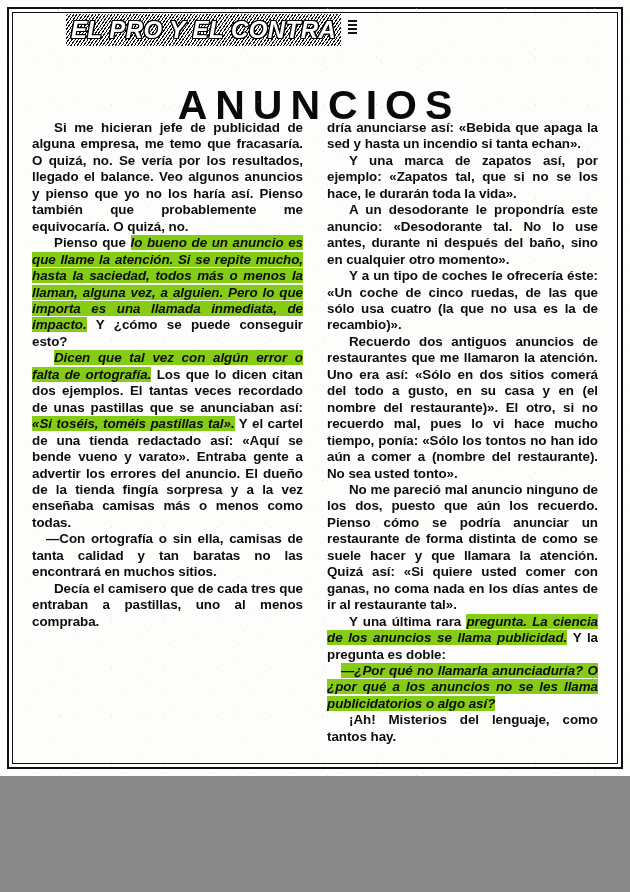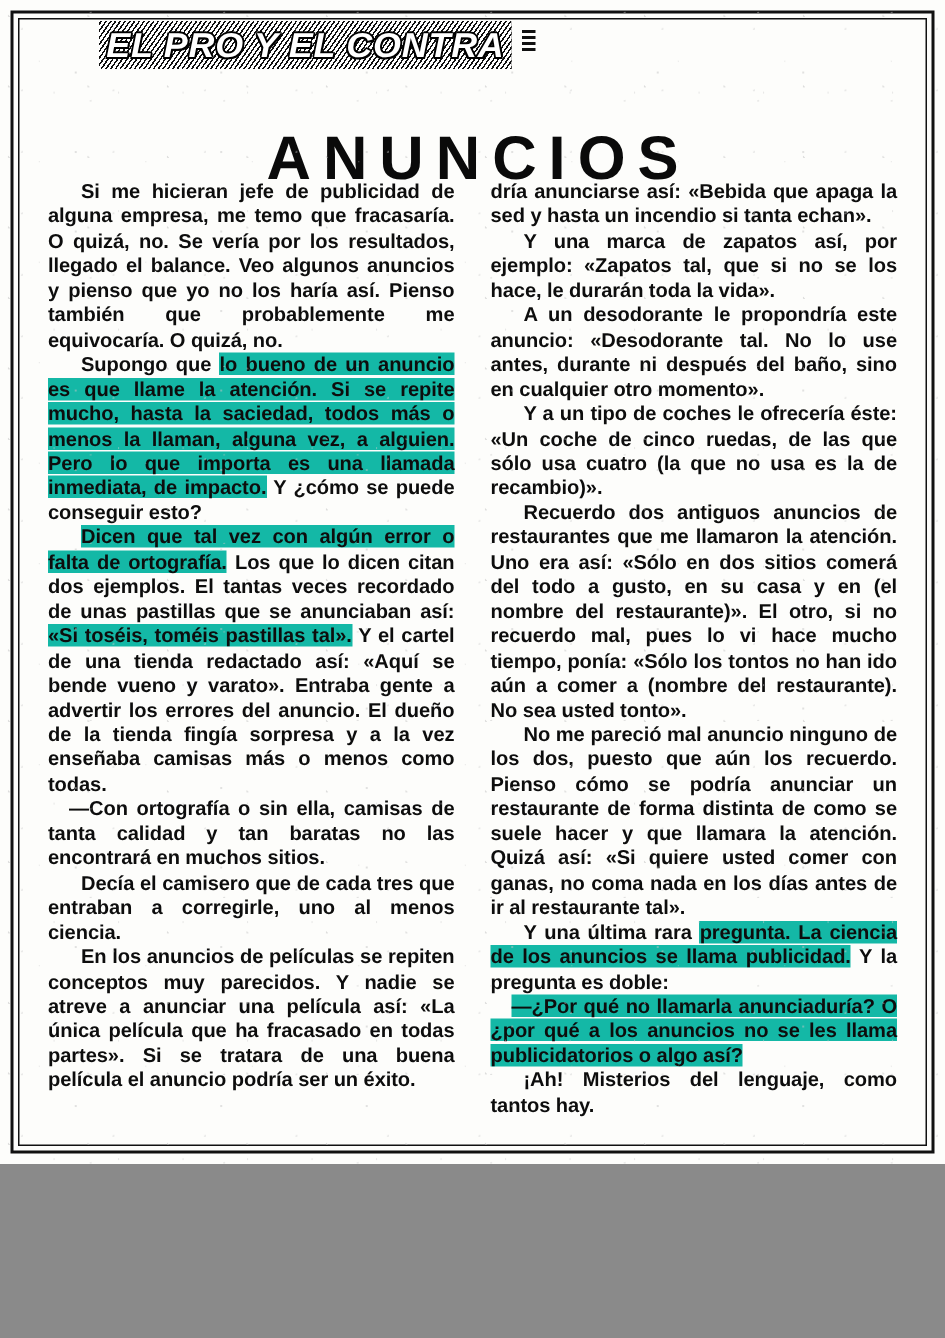--- a/index.html
+++ b/index.html
@@ -167,24 +167,25 @@
     hyphens: none;
     word-spacing: 0px;
   }
   .column p.cont {
     text-indent: 0;
   }
   .column p.dash {
     text-indent: 14px;
   }
   mark {
-    background: #14b8a6;
+    background: #84cc16;
     color: #0d0d0d;
     padding: 0;
     box-decoration-break: clone;
+    font-style: italic;
     -webkit-box-decoration-break: clone;
   }
 </style>
 </head>
 <body>
 
 <div id="page">
 
   <div id="frame-outer"></div>
   <div id="frame-inner"></div>
@@ -192,25 +193,24 @@
   <div id="kicker-banner" class="hatch">
     <span id="kicker-text">EL PRO Y EL CONTRA</span>
   </div>
   <div id="kicker-mark"></div>
 
   <h1 id="headline">ANUNCIOS</h1>
 
   <div id="columns">
     <div class="column" id="col-left">
         <p><span>Si me hicieran jefe de publicidad de alguna empresa, me temo que fracasaría. O quizá, no. Se vería por los resultados, llegado el balance. Veo algunos anuncios y pienso que yo no los haría así. Pienso también que probablemente me equivocaría. O quizá, no.</span></p>
-        <p><span>Supongo que </span><mark>lo bueno de un anuncio es que llame la atención. Si se repite mucho, hasta la saciedad, todos más o menos la llaman, alguna vez, a alguien. Pero lo que importa es una llamada inmediata, de impacto.</mark><span> Y ¿cómo se puede conseguir esto?</span></p>
+        <p><span>Pienso que </span><mark>lo bueno de un anuncio es que llame la atención. Si se repite mucho, hasta la saciedad, todos más o menos la llaman, alguna vez, a alguien. Pero lo que importa es una llamada inmediata, de impacto.</mark><span> Y ¿cómo se puede conseguir esto?</span></p>
         <p><mark>Dicen que tal vez con algún error o falta de ortografía.</mark><span> Los que lo dicen citan dos ejemplos. El tantas veces recordado de unas pastillas que se anunciaban así: </span><mark>«Si toséis, toméis pastillas tal».</mark><span> Y el cartel de una tienda redactado así: «Aquí se bende vueno y varato». Entraba gente a advertir los errores del anuncio. El dueño de la tienda fingía sorpresa y a la vez enseñaba camisas más o menos como todas.</span></p>
         <p class="dash"><span>—Con ortografía o sin ella, camisas de tanta calidad y tan baratas no las encontrará en muchos sitios.</span></p>
-        <p><span>Decía el camisero que de cada tres que entraban a corregirle, uno al menos ciencia.</span></p>
-        <p><span>En los anuncios de películas se repiten conceptos muy parecidos. Y nadie se atreve a anunciar una película así: «La única película que ha fracasado en todas partes». Si se tratara de una buena película el anuncio podría ser un éxito.</span></p>
+        <p><span>Decía el camisero que de cada tres que entraban a pastillas, uno al menos compraba.</span></p>
       </div>
     <div class="column" id="col-right">
         <p class="cont"><span>dría anunciarse así: «Bebida que apaga la sed y hasta un incendio si tanta echan».</span></p>
         <p><span>Y una marca de zapatos así, por ejemplo: «Zapatos tal, que si no se los hace, le durarán toda la vida».</span></p>
         <p><span>A un desodorante le propondría este anuncio: «Desodorante tal. No lo use antes, durante ni después del baño, sino en cualquier otro momento».</span></p>
         <p><span>Y a un tipo de coches le ofrecería éste: «Un coche de cinco ruedas, de las que sólo usa cuatro (la que no usa es la de recambio)».</span></p>
         <p><span>Recuerdo dos antiguos anuncios de restaurantes que me llamaron la atención. Uno era así: «Sólo en dos sitios comerá del todo a gusto, en su casa y en (el nombre del restaurante)». El otro, si no recuerdo mal, pues lo vi hace mucho tiempo, ponía: «Sólo los tontos no han ido aún a comer a (nombre del restaurante). No sea usted tonto».</span></p>
         <p><span>No me pareció mal anuncio ninguno de los dos, puesto que aún los recuerdo. Pienso cómo se podría anunciar un restaurante de forma distinta de como se suele hacer y que llamara la atención. Quizá así: «Si quiere usted comer con ganas, no coma nada en los días antes de ir al restaurante tal».</span></p>
         <p><span>Y una última rara </span><mark>pregunta. La ciencia de los anuncios se llama publicidad.</mark><span> Y la pregunta es doble:</span></p>
         <p class="dash"><mark>—¿Por qué no llamarla anunciaduría? O ¿por qué a los anuncios no se les llama publicidatorios o algo así?</mark></p>

